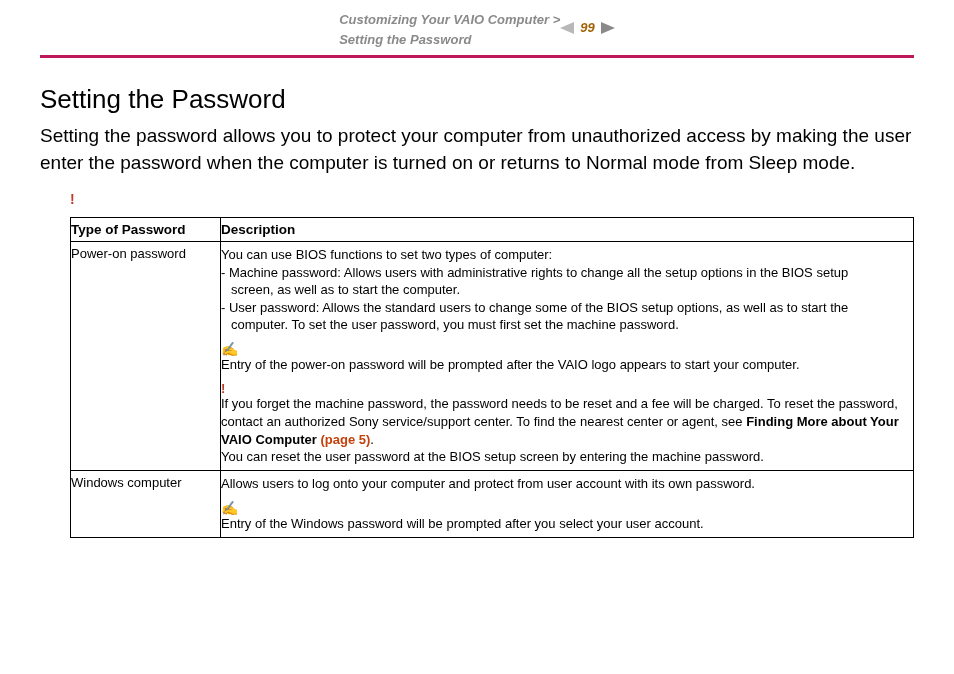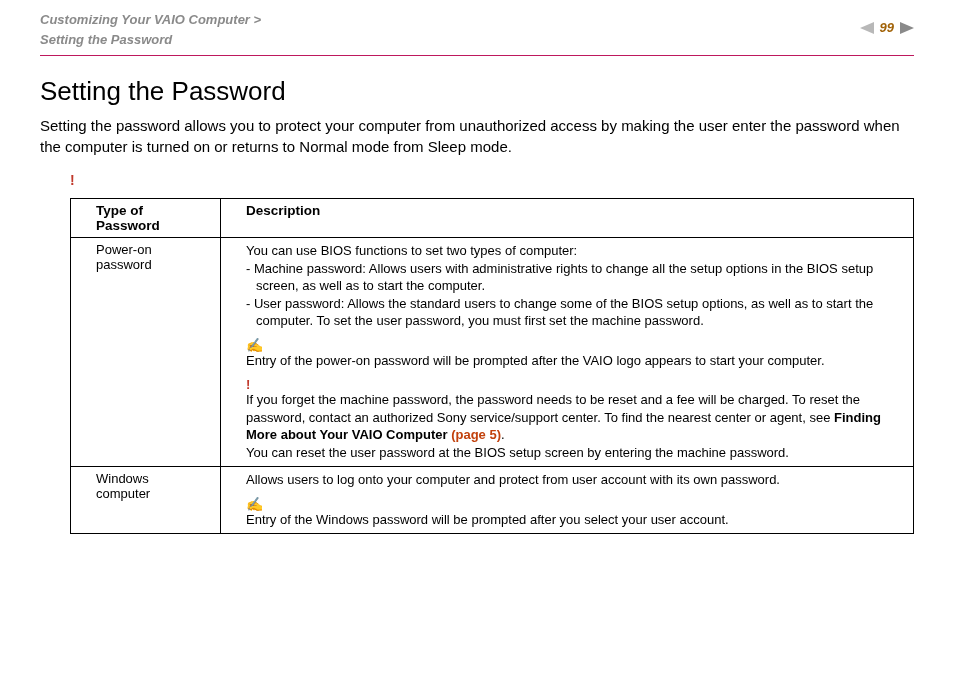--- a/index.html
+++ b/index.html
@@ -10,25 +10,25 @@
     background: #fff;
     width: 954px;
     height: 674px;
     overflow: hidden;
   }
   .page {
     padding: 10px 40px 20px 40px;
   }
   .header {
     display: flex;
-    justify-content: space-between;
+    justify-content: center;
     align-items: flex-start;
-    border-bottom: 1px solid #be185d;
+    border-bottom: 3px solid #be185d;
     padding-bottom: 6px;
-    margin-bottom: 20px;
+    margin-bottom: 26px;
   }
   .breadcrumb {
     font-size: 13px;
     font-weight: bold;
     font-style: italic;
     color: #8a8a8a;
     line-height: 1.5;
   }
   .pager {
     display: flex;
@@ -43,21 +43,21 @@
     color: #a16207;
   }
   .arrow { display: inline-flex; align-items: center; }
   .arrow svg { display: block; }
   h1 {
     font-size: 26px;
     font-weight: normal;
     margin: 14px 0 8px 0;
   }
   .intro {
-    font-size: 15px;
+    font-size: 19px;
     line-height: 1.4;
     margin: 0 0 16px 0;
   }
   .notice {
     margin-left: 30px;
     margin-bottom: 10px;
     font-size: 13px;
   }
   .bang {
     color: #c0392b;
@@ -69,21 +69,21 @@
     border-collapse: collapse;
     width: 100%;
     margin-left: 30px;
     width: calc(100% - 30px);
     font-size: 13px;
   }
   th, td {
     border: 1px solid #000;
     text-align: left;
     vertical-align: top;
-    padding: 4px 25px;
+    padding: 4px 0;
   }
   th {
     font-weight: bold;
     font-size: 13.5px;
   }
   .col-type { width: 150px; }
   .cell-block { margin: 0; line-height: 1.35; }
   .cell-block .indent { padding-left: 10px; display: block; }
   .note-icon {
     color: #1a6fc9;

